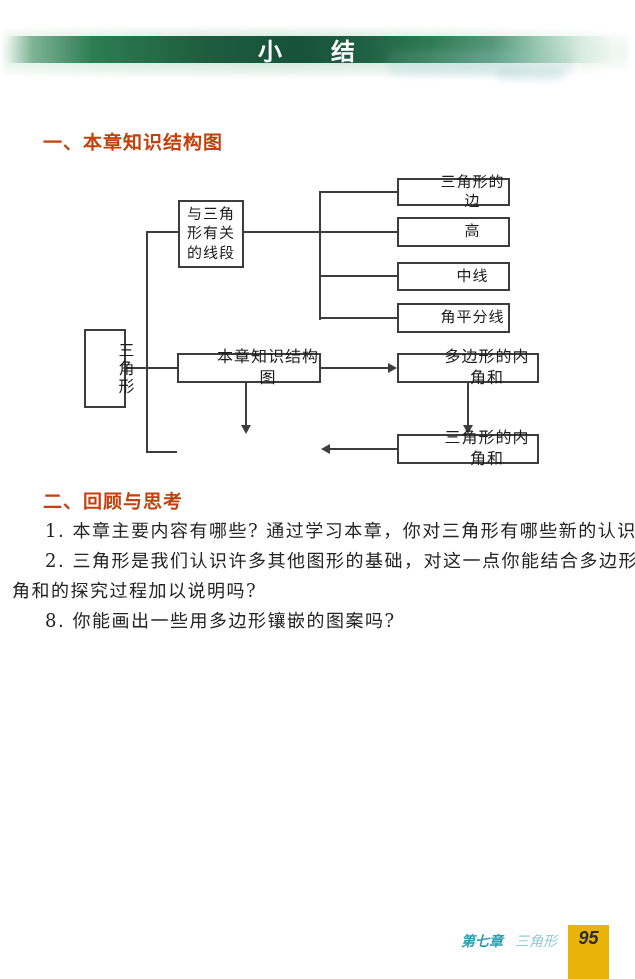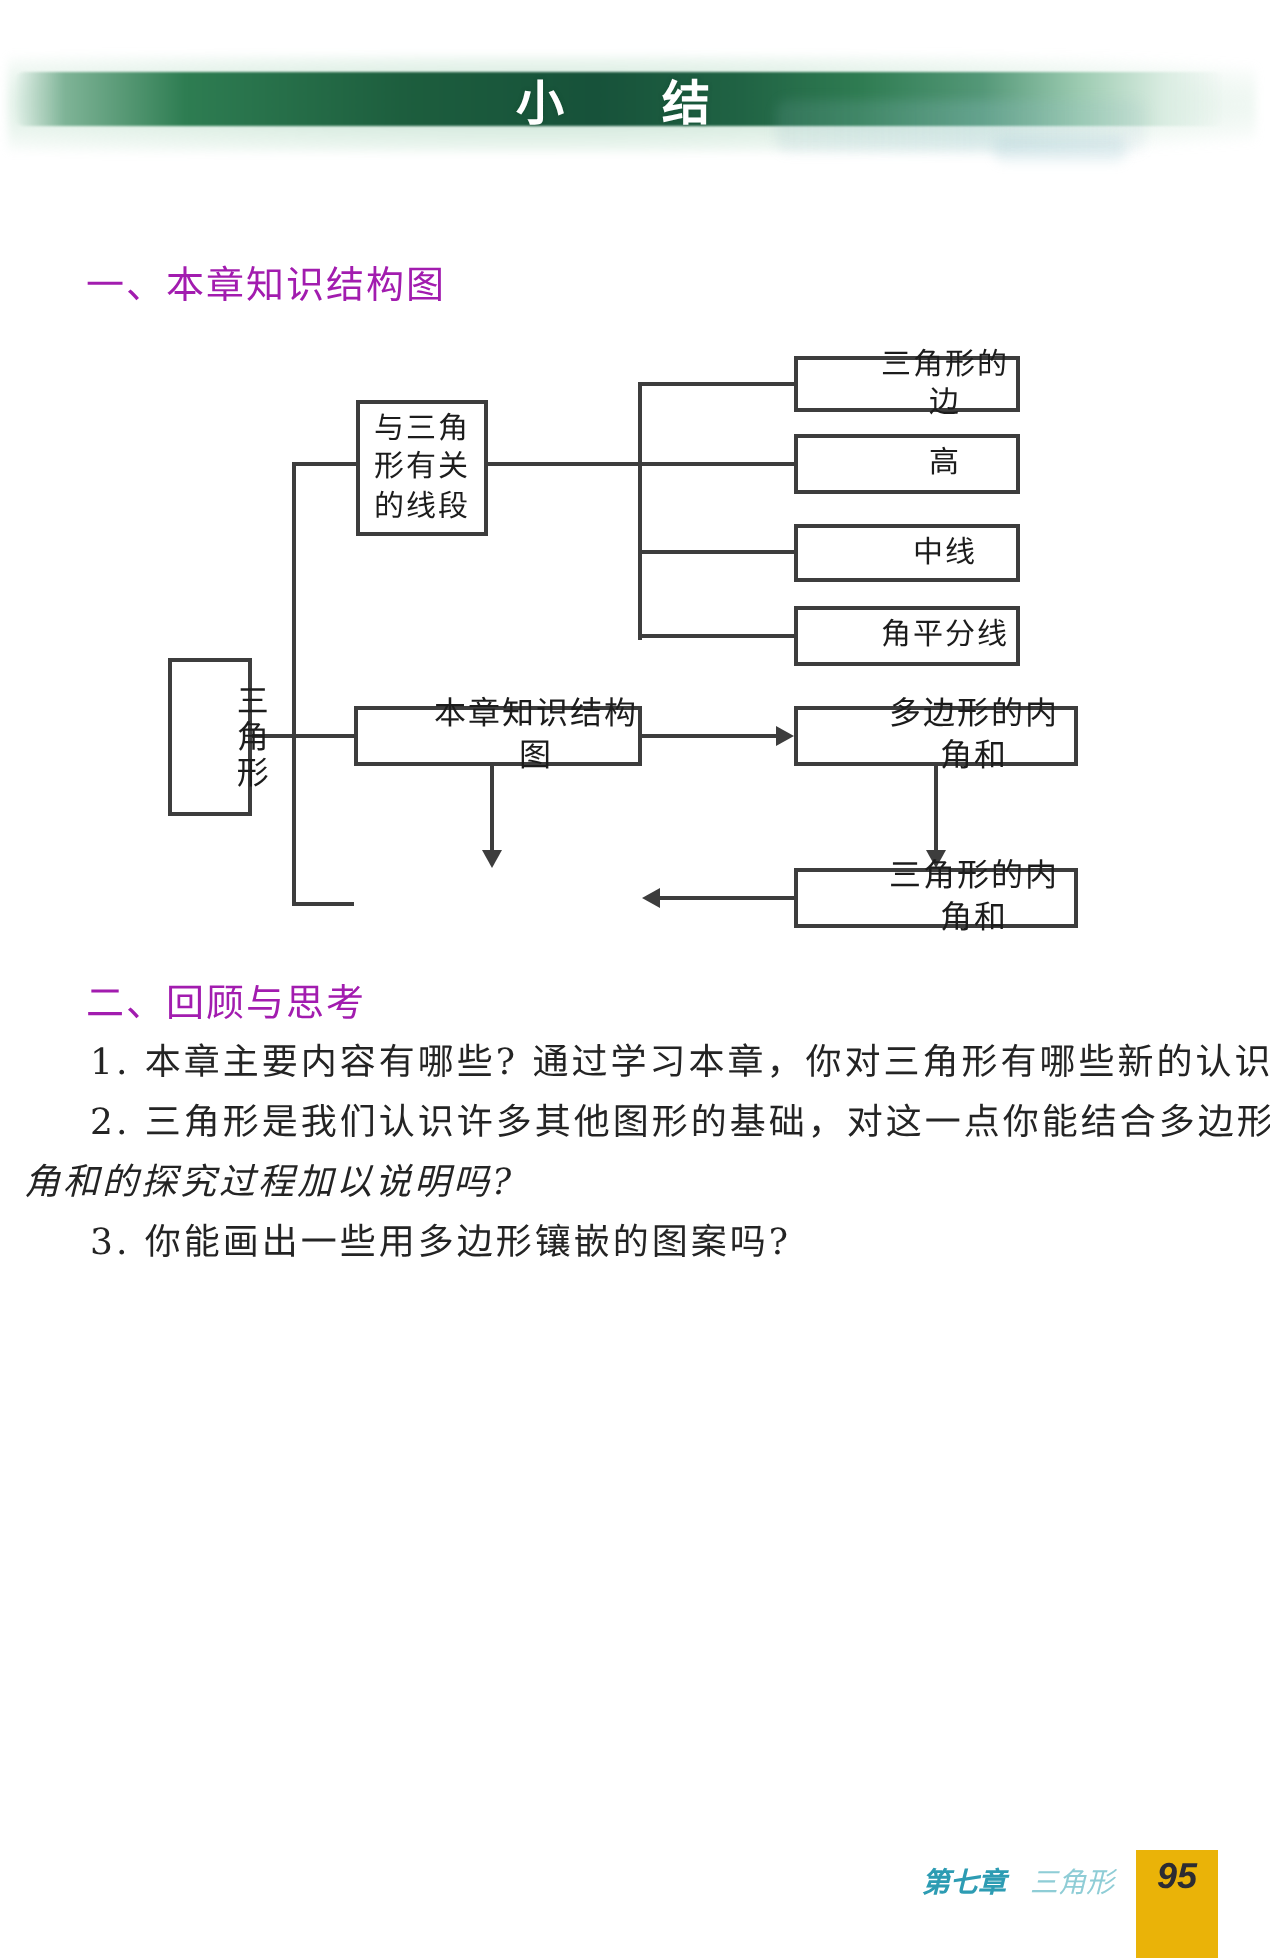--- a/index.html
+++ b/index.html
@@ -37,22 +37,22 @@
     filter:blur(3px); border-radius:6px;
   }
   .bleed2 {
     position:absolute; left:497px; top:68px; width:66px; height:13px;
     background:rgba(150,195,205,.22); filter:blur(3px); border-radius:5px;
   }
 
   
   .sec-heading {
     position:absolute; left:43px;
-    font-family:"Liberation Sans", sans-serif; font-weight:normal;
-    font-size:19px; color:#a21caf; letter-spacing:1px; white-space:nowrap;
+    font-family:"Liberation Sans", sans-serif; font-weight:bold;
+    font-size:19px; color:#c2410c; letter-spacing:1px; white-space:nowrap;
   }
   #h-knowledge { top:127px; }
   #h-review    { top:486px; }
 
   
   .diagram { position:absolute; left:0; top:175px; width:635px; height:300px; }
   .node {
     position:absolute; border:2px solid #3d3d3d; background:#fff;
     display:flex; align-items:center; justify-content:center;
     font-size:16px; color:#1c1c1c; letter-spacing:1px; text-align:center;
@@ -97,21 +97,21 @@
   .head-d2 { left:463px; top:250px; border-left:5px solid transparent; border-right:5px solid transparent; border-top:9px solid #3d3d3d; }
 
   
   .q-line {
     position:absolute; left:12px; width:612px;
     font-size:18px; color:#242424; letter-spacing:1.5px; white-space:nowrap;
   }
   .q-indent { padding-left:33px; }
   #q1 { top:516px; }
   #q2a { top:546px; }
-  #q2b { top:576px;font-style:italic; }
+  #q2b { top:576px; }
   #q3 { top:606px; }
 
   
   .footer-chapter {
     position:absolute; top:930px; right:78px;
     font-style:italic; font-size:14px; white-space:nowrap;
   }
   .footer-chapter .ch-label { color:#2d9cb3; font-weight:bold; margin-right:12px; }
   .footer-chapter .ch-name  { color:#8fcdd6; }
   .page-tab {
@@ -171,21 +171,21 @@
     <div class="node node-tin">本章知识结构图</div>
     <div class="node node-pin">多边形的内角和</div>
     <div class="node node-pex">三角形的内角和</div>
   </div>
 
   <div class="sec-heading" id="h-review">二、回顾与思考</div>
 
   <p class="q-line q-indent" id="q1">1. 本章主要内容有哪些? 通过学习本章，你对三角形有哪些新的认识?</p>
   <p class="q-line q-indent" id="q2a">2. 三角形是我们认识许多其他图形的基础，对这一点你能结合多边形内</p>
   <p class="q-line" id="q2b">角和的探究过程加以说明吗?</p>
-  <p class="q-line q-indent" id="q3">3. 你能画出一些用多边形镶嵌的图案吗?</p>
+  <p class="q-line q-indent" id="q3">8. 你能画出一些用多边形镶嵌的图案吗?</p>
 
   <div class="footer-chapter">
     <span class="ch-label">第七章</span><span class="ch-name">三角形</span>
   </div>
   <div class="page-tab">
     <span class="num">95</span>
   </div>
 
 </div>
 

